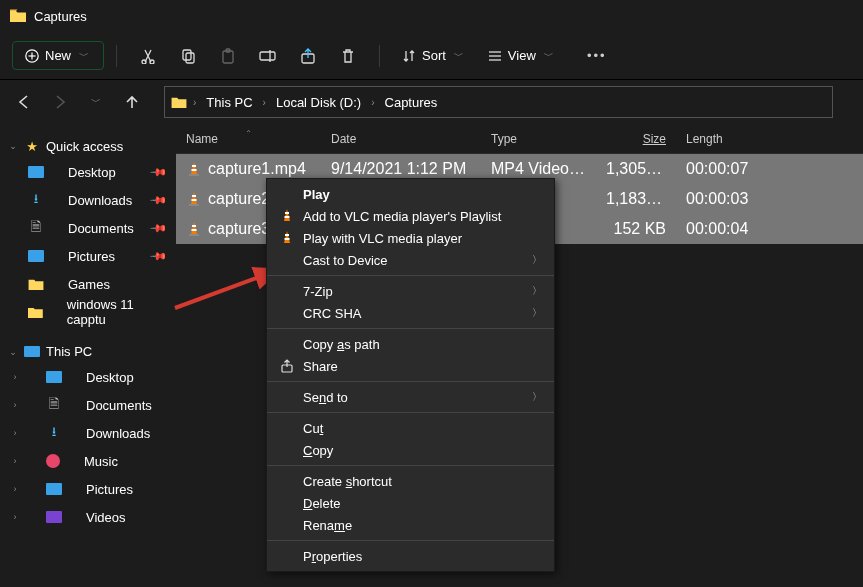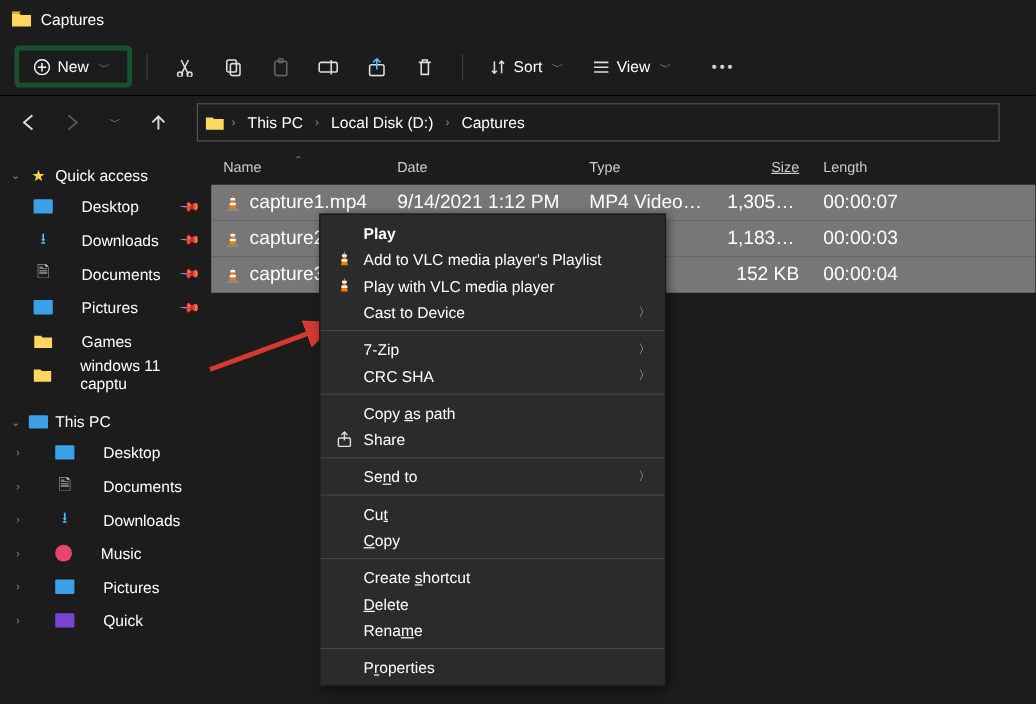--- a/index.html
+++ b/index.html
@@ -1,20 +1,20 @@
 <!DOCTYPE html>
 <html><head>
 <meta charset="utf-8">
 <style>
 * { margin:0; padding:0; box-sizing:border-box; font-family:"Segoe UI",sans-serif; user-select:none; }
 body { background:#1c1c1c; color:#fff; width:863px; height:587px; overflow:hidden; position:relative; font-size:13px; }
 .titlebar { height:32px; display:flex; align-items:center; padding:0 10px; background:#1c1c1c; }
 .titlebar .folder-ico { width:16px; height:14px; margin-right:8px; }
 .toolbar { height:48px; display:flex; align-items:center; padding:0 12px; gap:2px; border-bottom:1px solid #000; }
-.new-btn { display:flex; align-items:center; gap:6px; padding:6px 12px; border:4px solid #14532d; border-radius:4px; cursor:pointer; }
+.new-btn { display:flex; align-items:center; gap:6px; padding:6px 12px; border:1px solid #14532d; border-radius:4px; cursor:pointer; }
 .sep { width:1px; height:22px; background:#3a3a3a; margin:0 10px; }
 .tb-ico { width:38px; height:36px; display:flex; align-items:center; justify-content:center; cursor:pointer; color:#ccc; border-radius:4px; }
 .tb-ico.dim { color:#666; }
 .tb-txt { display:flex; align-items:center; gap:6px; padding:0 10px; cursor:pointer; }
 .navbar { height:44px; display:flex; align-items:center; padding:0 10px; gap:8px; }
 .nav-arrow { width:28px; height:28px; display:flex; align-items:center; justify-content:center; cursor:pointer; color:#ccc; }
 .nav-arrow.dim { color:#555; }
 .addr { flex:1; display:flex; align-items:center; gap:4px; height:32px; border:1px solid #535353; padding:0 6px; margin-left:10px; margin-right:20px;}
 .crumb { padding:2px 4px; cursor:pointer; }
 .chev { color:#888; font-size:10px; padding:0 2px;}
@@ -224,21 +224,21 @@
         <span>Music</span>
       </div>
     <div class="side-item">
         <span class="chev-sm" style="margin-left:-18px;margin-right:2px;">›</span>
         <span class="ico-generic" style="background:#3aa0e8;width:16px;height:12px;border-radius:1px;"></span>
         <span>Pictures</span>
       </div>
     <div class="side-item">
         <span class="chev-sm" style="margin-left:-18px;margin-right:2px;">›</span>
         <span class="ico-generic" style="background:#7a42d1;width:16px;height:12px;border-radius:1px;"></span>
-        <span>Quick</span>
+        <span>Videos</span>
       </div>
   </div>
 
   <div class="content">
     <div class="cols">
       <div class="col name"><span class="col-sort">⌃</span><span>Name</span></div>
       <div class="col date">Date</div>
       <div class="col type">Type</div>
       <div class="col size">Size</div>
       <div class="col len">Length</div>

